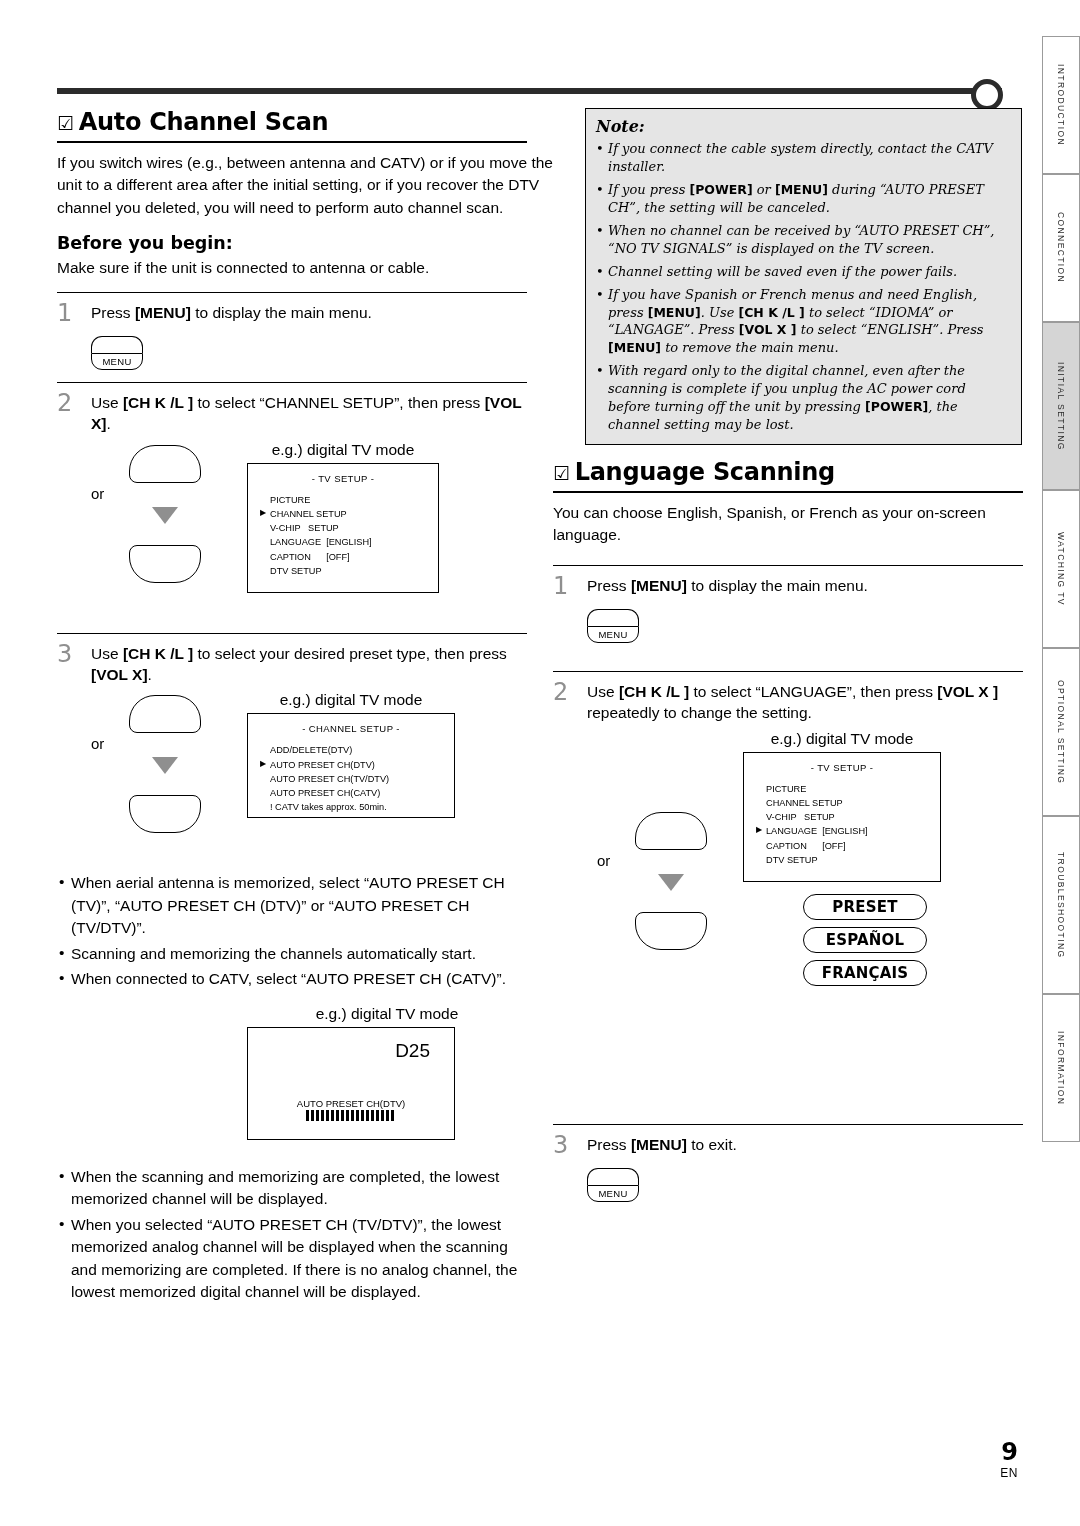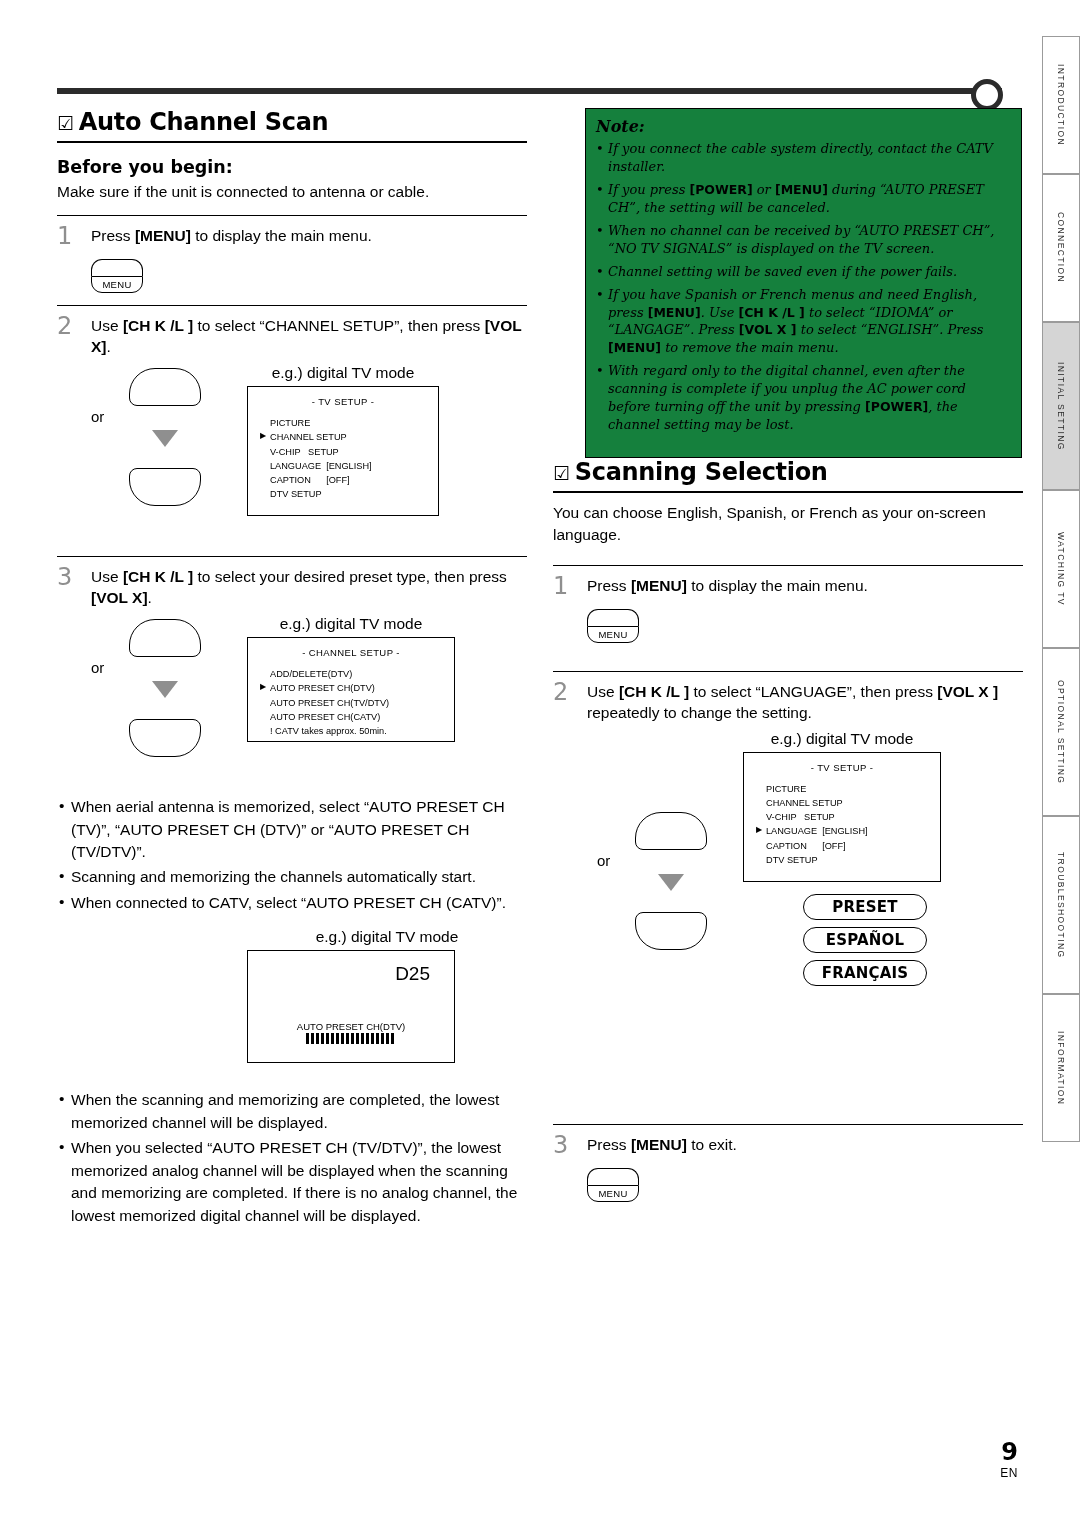--- a/index.html
+++ b/index.html
@@ -129,22 +129,22 @@
     position:relative; padding-left:14px; font-size:15.5px;
     line-height:1.45; margin-bottom:3px;
   }
   ul.bl li:before {
     content:"•"; position:absolute; left:2px; top:-1px;
   }
 
   
   .note {
     position:absolute; left:585px; top:108px; width:437px;
-    border:1.8px solid #000; background:#15803d;
-    padding:8px 10px 18px 10px;
+    border:1.8px solid #000; background:#e5e5e5;
+    padding:8px 10px 5px 10px;
   }
   .note .nt {
     font-style:italic; font-weight:bold; font-size:16px;
     font-family:"DejaVu Serif", serif; margin-bottom:4px;
   }
   .note ul { list-style:none; margin:0; padding:0; }
   .note li {
     position:relative; padding-left:12px; font-size:13px;
     font-style:italic; line-height:1.38; margin-bottom:5px;
     font-family:"DejaVu Serif", serif;
@@ -203,20 +203,21 @@
 </div>
 
 <div class="col-left">
 
   <div class="sec-wrap">
     <h1 class="section">
       <span class="bullet">☑</span><span>Auto Channel Scan</span>
     </h1>
   </div>
 
+  <p class="body" style="width:520px;">If you switch wires (e.g., between antenna and CATV) or if you move the unit to a different area after the initial setting, or if you recover the DTV channel you deleted, you will need to perform auto channel scan.</p>
 
   <div class="subhead">Before you begin:</div>
   <p class="body">Make sure if the unit is connected to antenna or cable.</p>
 
   <div class="hr"></div>
 
   <div class="step">
     <div class="num">1</div>
     <div class="txt">Press <b class="kb">[MENU]</b> to display the main menu.</div>
   </div>
@@ -314,21 +315,21 @@
     <li>Channel setting will be saved even if the power fails.</li>
     <li>If you have Spanish or French menus and need English, press <b class="kb">[MENU]</b>. Use <b class="kb">[CH Κ /L ]</b> to select “IDIOMA” or “LANGAGE”. Press <b class="kb">[VOL X ]</b> to select “ENGLISH”. Press <b class="kb">[MENU]</b> to remove the main menu.</li>
     <li>With regard only to the digital channel, even after the scanning is complete if you unplug the AC power cord before turning off the unit by pressing <b class="kb">[POWER]</b>, the channel setting may be lost.</li>
   </ul>
 </div>
 
 <div style="position:absolute;left:553px;top:458px;width:470px;">
 
   <div class="sec-wrap">
     <h1 class="section">
-      <span class="bullet">☑</span><span>Scanning Selection</span>
+      <span class="bullet">☑</span><span>Language Scanning</span>
     </h1>
   </div>
 
   <p class="body" style="width:500px;">You can choose English, Spanish, or French as your on-screen language.</p>
 
   <div class="hr" style="margin-top:18px;"></div>
 
   <div class="step">
     <div class="num">1</div>
     <div class="txt">Press <b class="kb">[MENU]</b> to display the main menu.</div>

